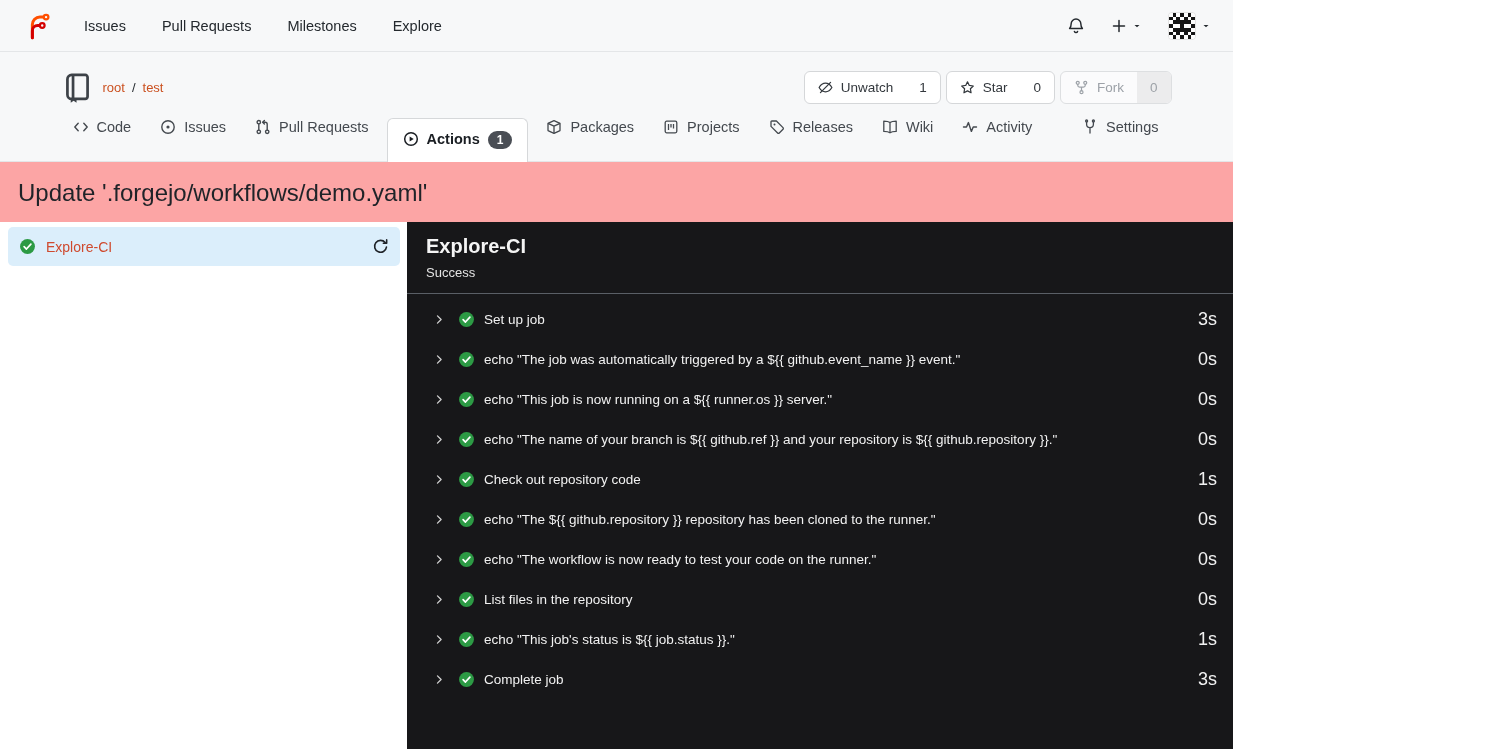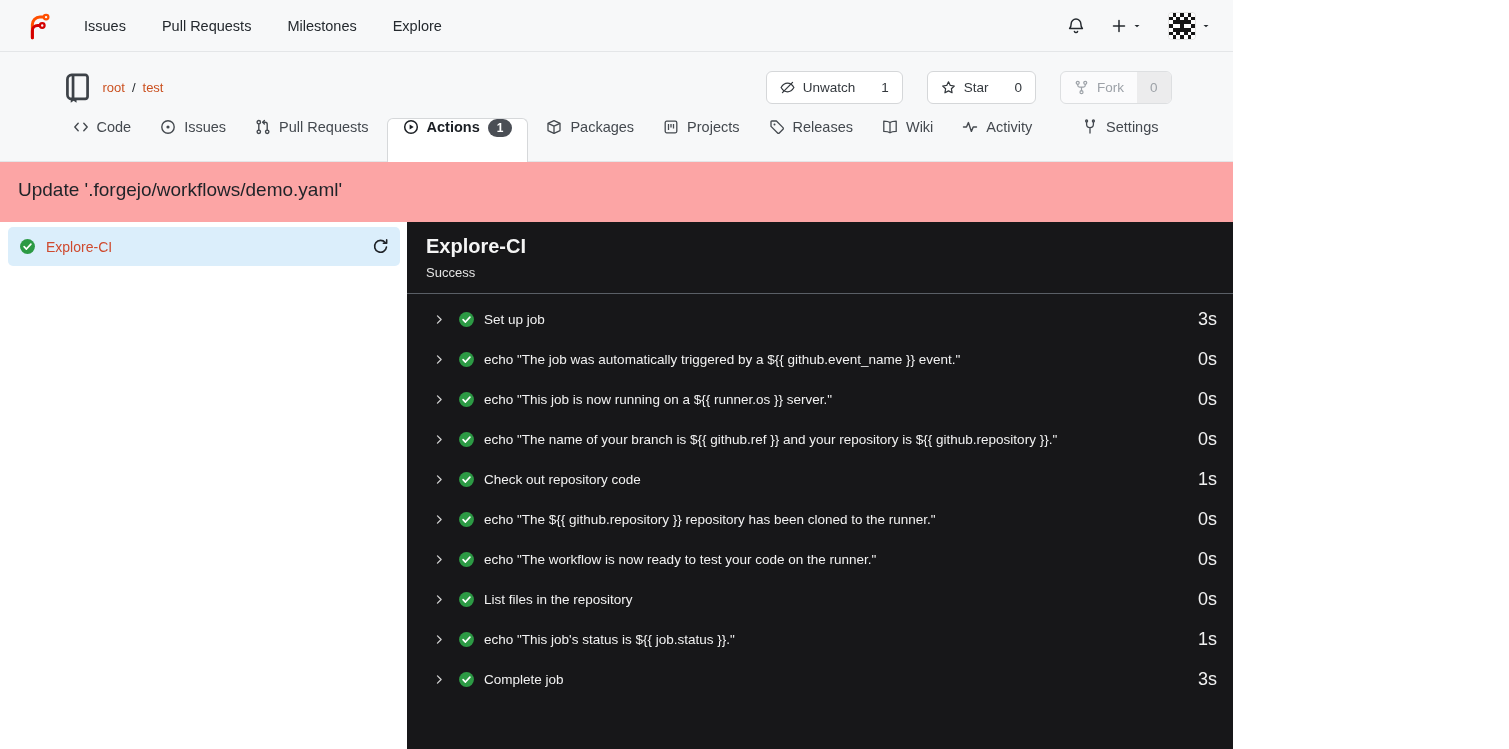--- a/index.html
+++ b/index.html
@@ -28,48 +28,48 @@
   .repo-header { height:110px; background:#f7f8f9; border-bottom:1px solid #e4e6e8;
                  display:flex; flex-direction:column; }
   .rh-inner { width:1130px; margin:0 auto; padding:0 10px; display:flex; flex-direction:column;
               flex:1; }
   .repo-title-row { display:flex; align-items:center; margin-top:15px; height:40px; }
   .repo-book { color:#3d4248; margin-right:10px; }
   .repo-book svg { width:31px; height:31px; display:block; }
   .repo-title { font-size:13px; }
   .repo-link { color:var(--repo-link,#cb5120); text-decoration:none; cursor:pointer; }
   .repo-sep { color:#24292e; margin:0 7px; }
-  .repo-actions { margin-left:auto; display:flex; gap:24px; }
+  .repo-actions { margin-left:auto; display:flex; gap:5px; }
   .btn-group { display:flex; align-items:stretch; height:33px; background:#fff;
                border:1px solid #d5d7d9; border-radius:6px; overflow:hidden;
                font-size:13.5px; color:#33383d; }
   .btn-group button { font:inherit; color:inherit; background:transparent; border:none; cursor:pointer; }
   .btn-main { display:flex; align-items:center; gap:8px; padding:0 13px; }
   .btn-main svg { width:15px; height:15px; display:block; }
   .btn-count { display:flex; align-items:center; padding:0 13px; border-left:1px solid #d5d7d9;
                font-weight:600; }
   .btn-group.disabled { color:#9da2a8; border-color:#dddfe1; background:#fbfbfc; }
   .btn-group.disabled .btn-count { background:#ececed; border-left-color:#dddfe1; }
 
   
   .tabs { display:flex; align-items:flex-end; margin-top:auto; height:43px; font-size:14.5px; }
   .tab { display:flex; align-items:flex-start; gap:8px; height:42px; padding:0 11px; margin-right:7px;
          color:#44494f; text-decoration:none; cursor:pointer; }
   .tab .tab-icon { display:flex; }
   .tab .tab-icon svg { width:16px; height:16px; }
   .tab.active { background:#fff; border:1px solid #d6d8da; border-bottom:none;
                 border-radius:6px 6px 0 0; height:44px; margin-bottom:-1px;
-                padding:0 15px; font-weight:700; color:#1b1f24; }
+                padding:12px 15px; font-weight:700; color:#1b1f24; }
   .tab-badge { background:var(--badge-bg,#4a4e55); color:#fff; font-size:12px; font-weight:600;
                border-radius:10px; padding:2px 9px; line-height:14px; }
   .tab.align-right { margin-left:auto; margin-right:2px; }
 
   
   .title-zone { height:60px; padding:17px 0 0 18px; }
-  .run-title { font-size:19px; font-weight:400; color:#1f2328; }
+  .run-title { font-size:24px; font-weight:400; color:#1f2328; }
 
   
   .run-view { display:flex; height:527px; }
   .job-sidebar { width:407px; padding:5px 7px 0 8px; background:#fff; }
   .job-item { display:flex; align-items:center; height:39px; padding:0 11px;
               border-radius:5px; background:var(--selected-bg,#dbeefb); cursor:pointer; }
   .job-item .check svg { width:17px; height:17px; display:block; }
   .job-name { margin-left:10px; font-size:14px; color:var(--job-link,#cf4a2e); }
   .job-refresh { margin-left:auto; color:#1f2328; cursor:pointer; display:flex; }
   .job-refresh svg { width:17px; height:17px; }

